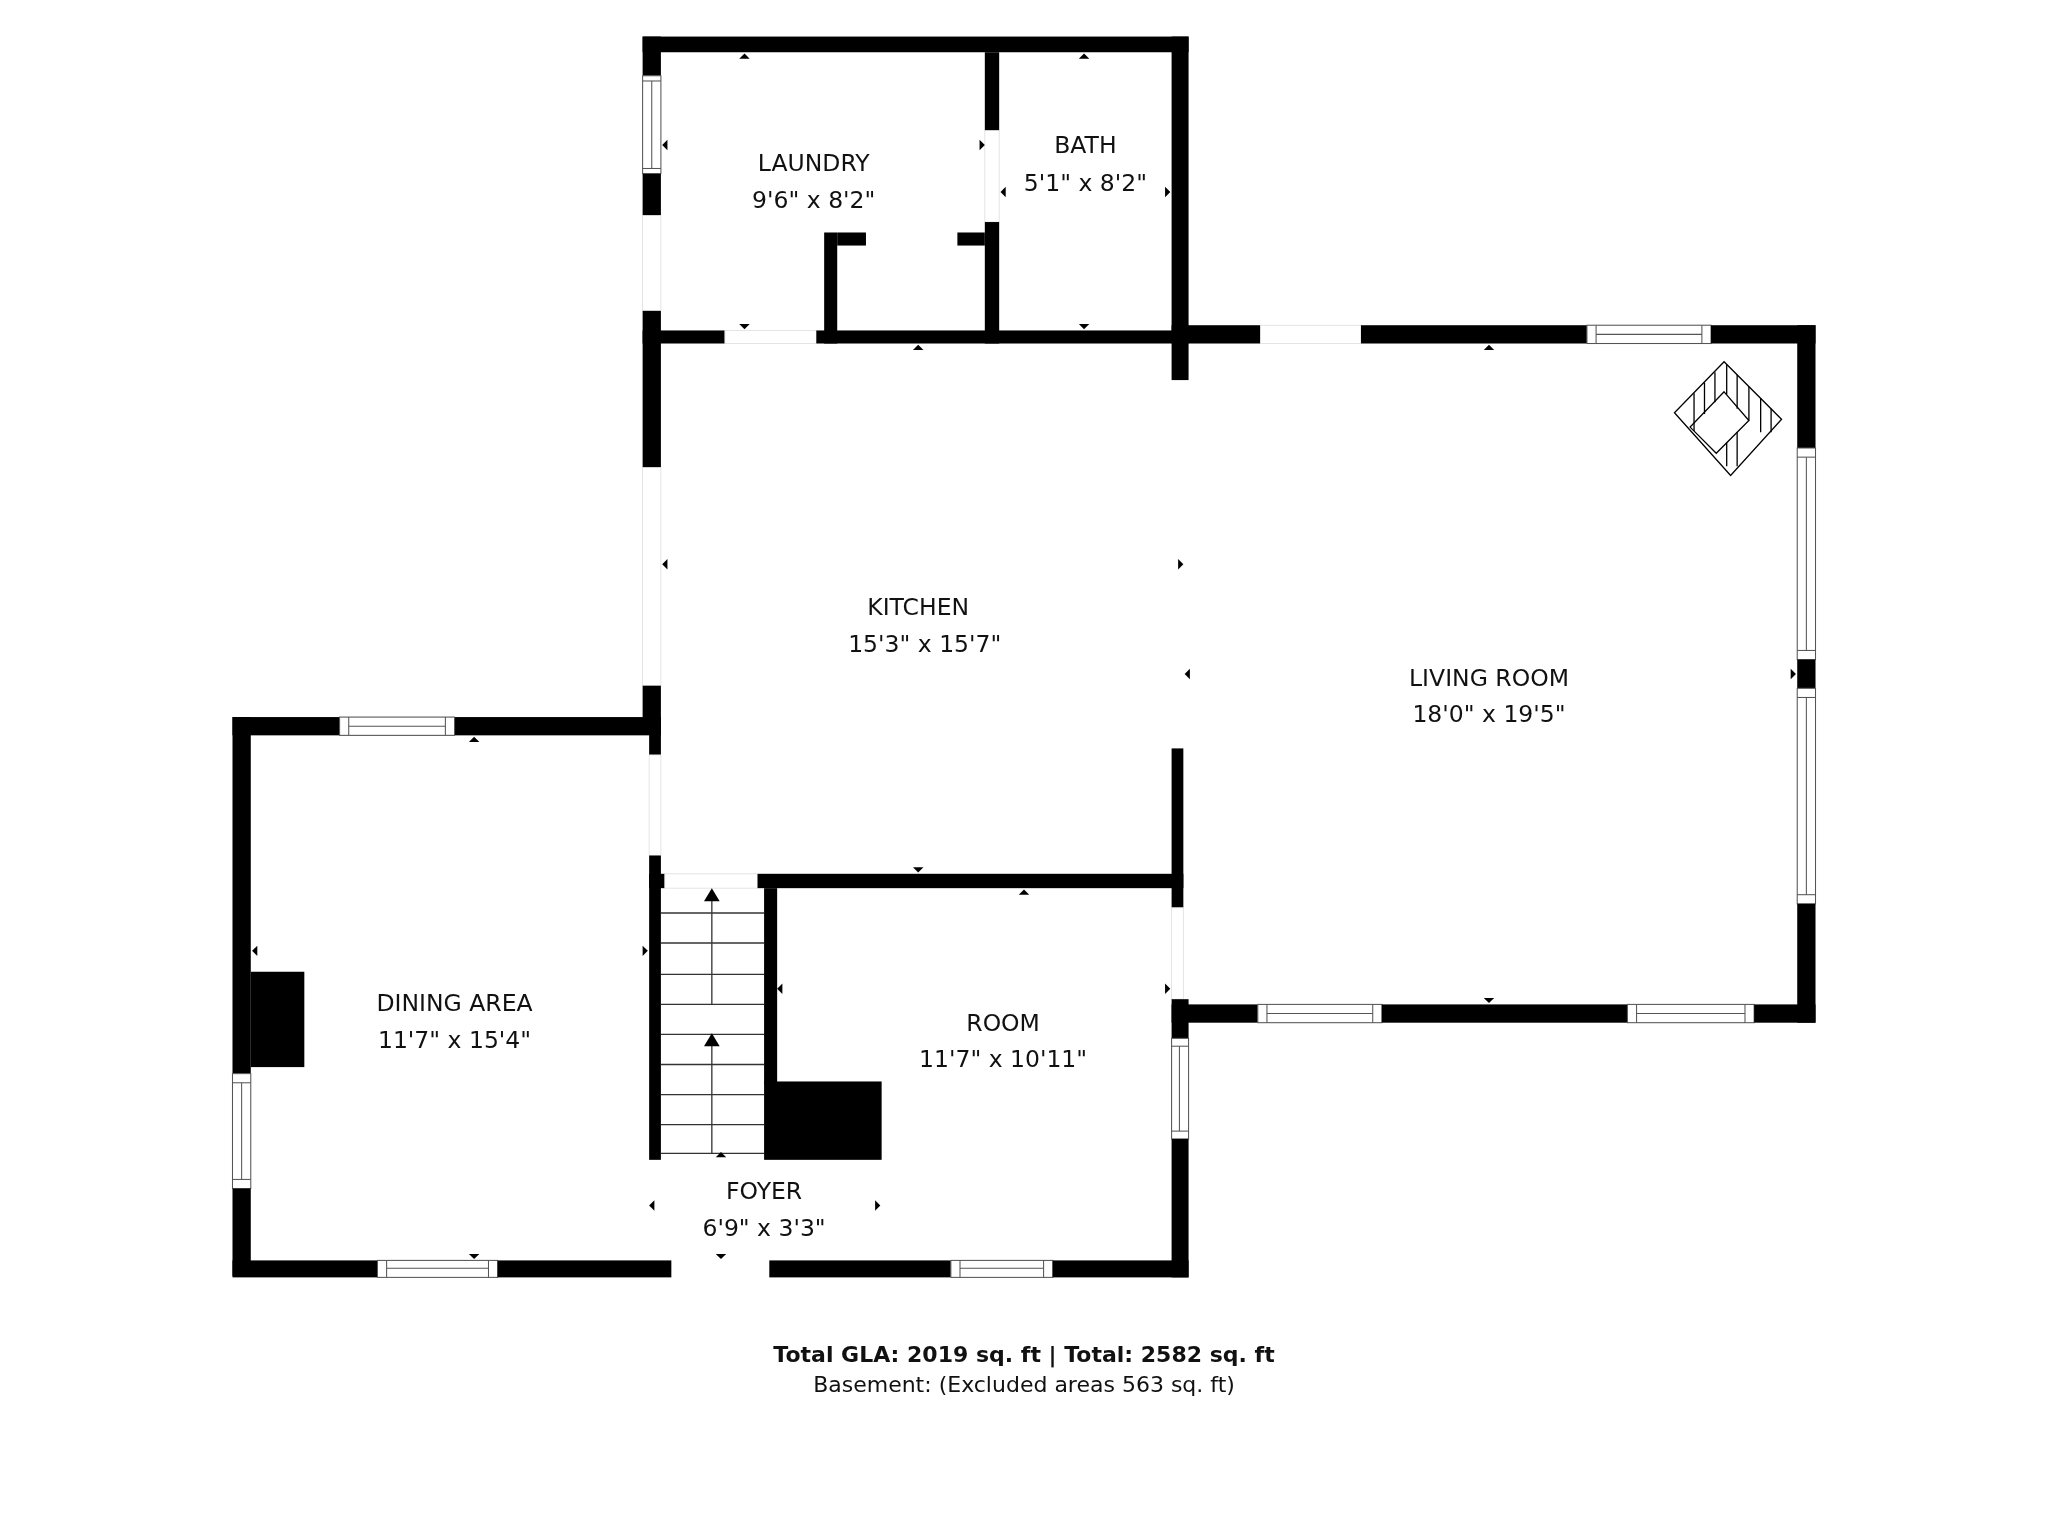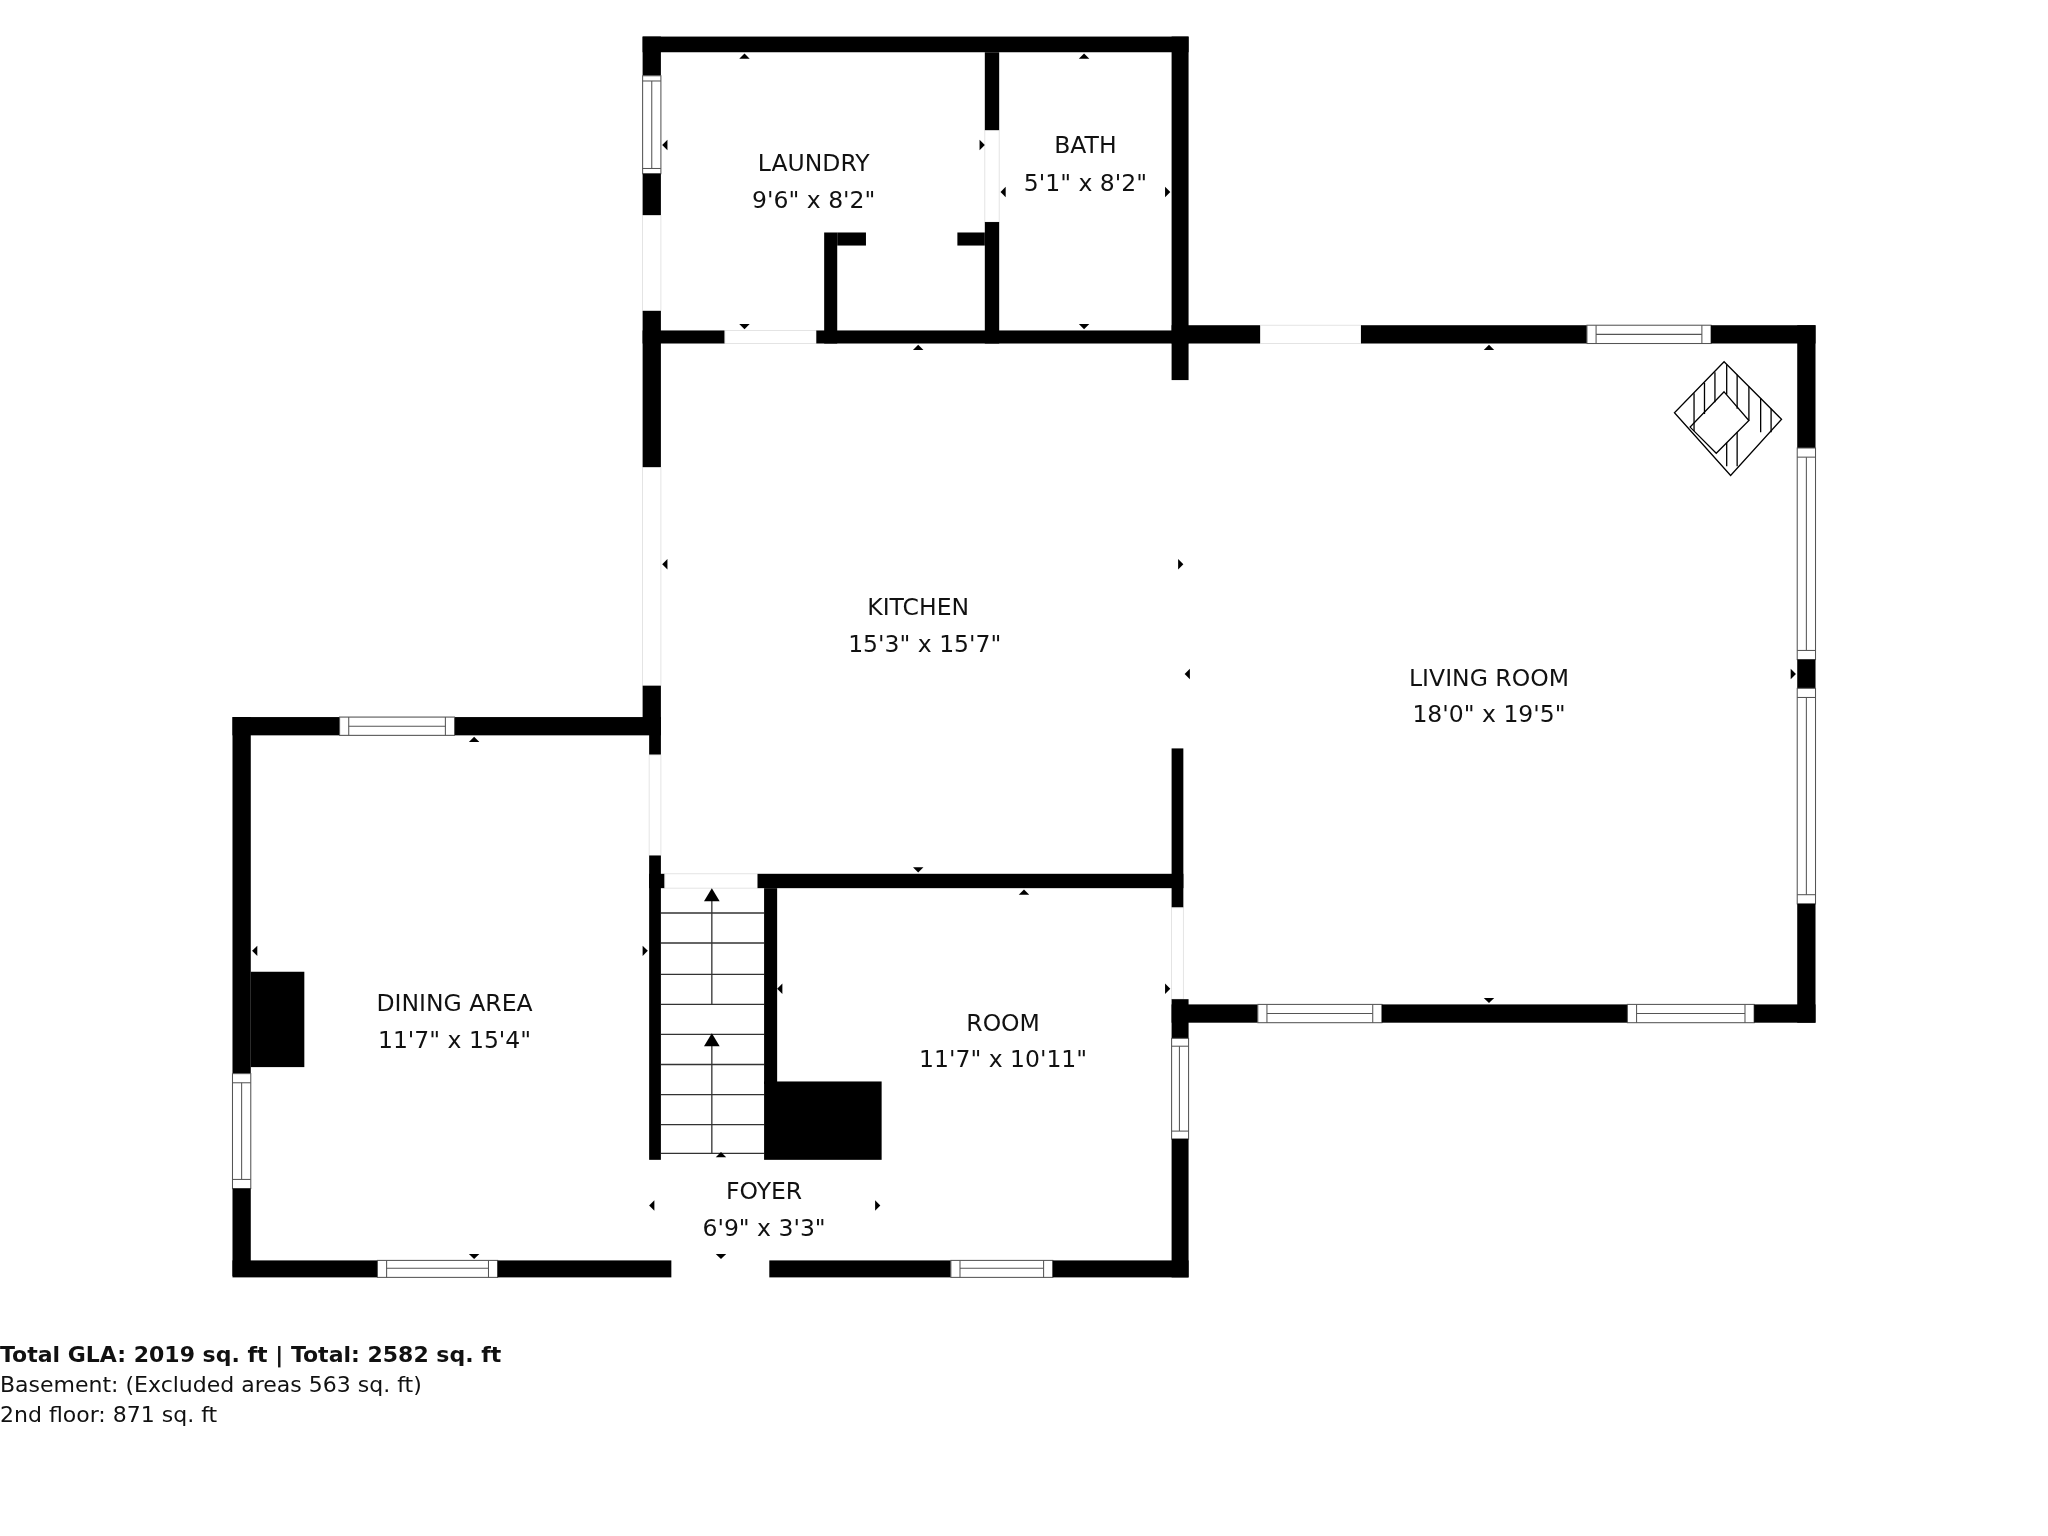--- a/index.html
+++ b/index.html
@@ -6,21 +6,21 @@
   body{width:2048px;height:1536px;position:relative;overflow:hidden;font-family:"Liberation Sans","DejaVu Sans",sans-serif;}
   #plan{position:absolute;left:0;top:0;width:2048px;height:1536px;}
   .wall{fill:#000;}
   .win{fill:#fff;stroke:#555;stroke-width:0.8;}
   .winline{stroke:#555;stroke-width:0.8;}
   .gap{fill:#fff;stroke:#ddd;stroke-width:0.6;}
   .tri{fill:#000;}
   .step{stroke:#333;stroke-width:1;}
   .lbl{font-family:"DejaVu Sans","Liberation Sans",sans-serif;font-size:18px;fill:#111;text-anchor:middle;}
   .fp{fill:none;stroke:#000;stroke-width:1;}
-  #summary{position:absolute;left:0;top:1340px;width:2048px;font-family:"DejaVu Sans","Liberation Sans",sans-serif;color:#111;font-size:22px;line-height:30px;}
+  #summary{position:absolute;left:0;top:1340px;width:2048px;text-align:center;font-family:"DejaVu Sans","Liberation Sans",sans-serif;color:#111;font-size:22px;line-height:30px;}
   #summary .bold{font-weight:bold;}
 </style>
 </head>
 <body>
 
 <svg id="plan" viewBox="0 0 1568 1176" xmlns="http://www.w3.org/2000/svg">
 
   <g>
     <rect class="wall" x="492" y="28" width="418" height="12"></rect>
     <rect class="wall" x="492" y="28" width="14" height="30"></rect>
@@ -211,14 +211,13 @@
   </g>
   <g>
     <text class="lbl" x="585" y="918">FOYER</text>
     <text class="lbl" x="585" y="946">6'9" x 3'3"</text>
   </g>
 </svg>
 
 <div id="summary">
   <div class="bold">Total GLA: 2019 sq. ft | Total: 2582 sq. ft</div>
   <div>Basement: (Excluded areas 563 sq. ft)</div>
-  <div>2nd floor: 871 sq. ft</div>
 </div>
 
 </body></html>

